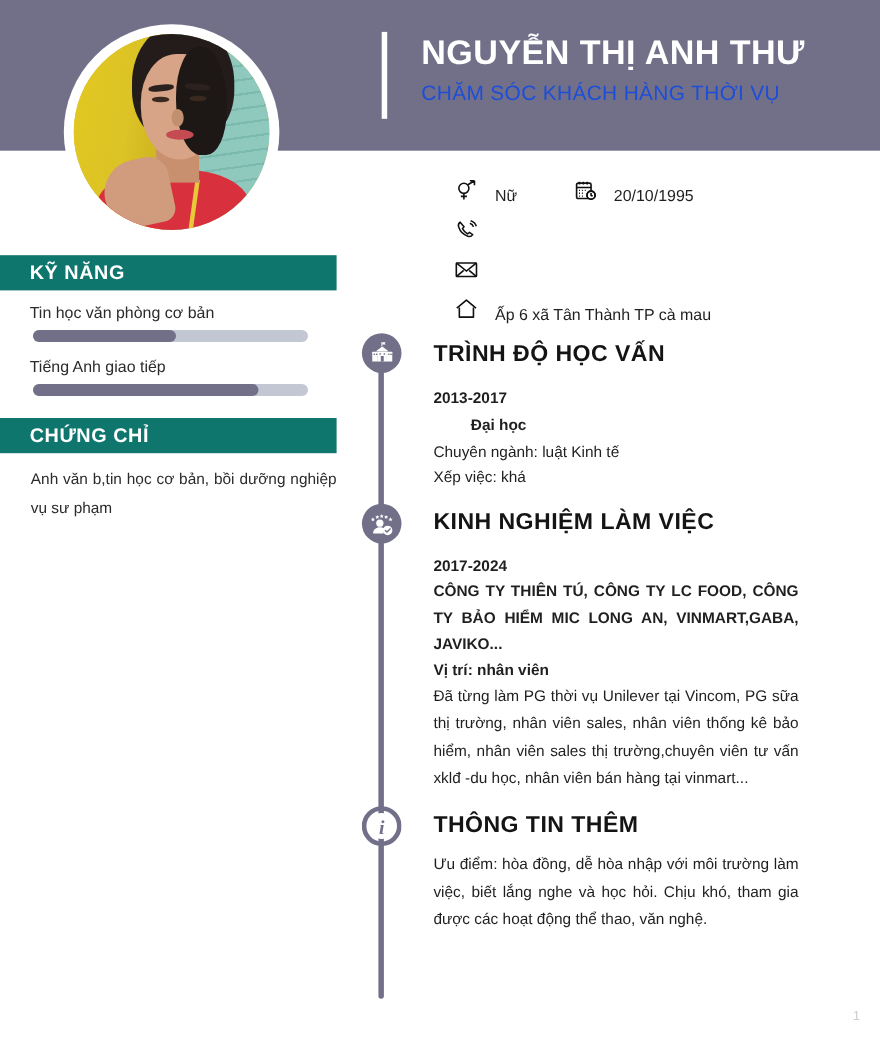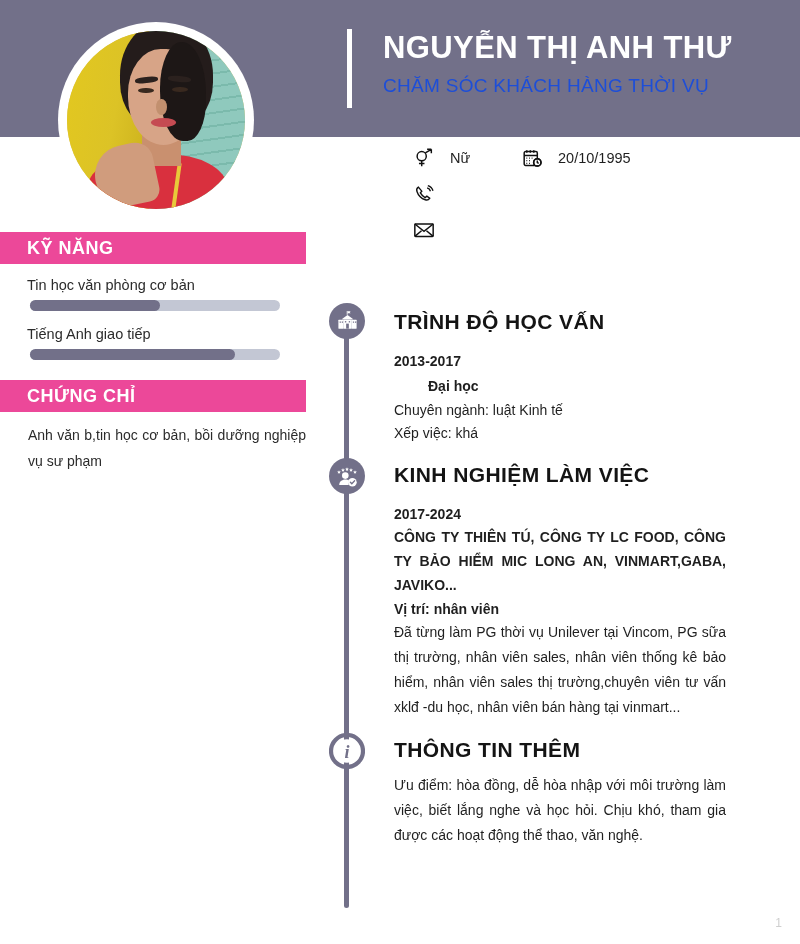--- a/index.html
+++ b/index.html
@@ -69,21 +69,21 @@
   .ph-shirt { position:absolute; left:12%; top:69%; width:78%; height:42%;
               background:#d9303e; border-radius:44% 44% 0 0; }
   .ph-stripe { position:absolute; left:60%; top:74%; width:4px; height:30%;
                background:#e8c93a; transform:rotate(8deg); }
   .ph-arm { position:absolute; left:16%; top:64%; width:34%; height:34%;
             background:#d09c7d; border-radius:50% 30% 20% 50%; transform:rotate(-12deg); }
 
   
   .side-head {
     position: absolute; left: 0; width: 306px; height: 32px;
-    background: #ec4899; color: #ffffff;
+    background: #0f766e; color: #ffffff;
     font-size: 18px; font-weight: bold; letter-spacing: 0.5px;
     display: flex; align-items: center; padding-left: 27px;
   }
   #sh-skills { top: 232px; }
   #sh-certs  { top: 380px; }
 
   .skill-label {
     position: absolute; left: 27px; font-size: 14.5px; color: #2b2b2b;
   }
   .skill-track {
@@ -93,21 +93,21 @@
   .skill-fill { height: 100%; border-radius: 6px; background: #727089; }
   #sk0-label { top: 277px; } #sk0-track { top: 300px; }
   #sk1-label { top: 326px; } #sk1-track { top: 349px; }
 
   .certs-text {
     position: absolute; left: 28px; top: 422px; width: 278px;
     font-size: 14px; color: #2b2b2b; line-height: 26px; text-align: justify;
   }
 
   
-  .contact-row { position: absolute; display: flex; align-items: center; }
+  .contact-row { position: absolute; display: flex; align-items: flex-end; margin-top: 15px; }
   .c-icon { width: 28px; height: 28px; display:flex; align-items:center; justify-content:center; color:#1b1b1b; }
   .c-text { font-size: 14.5px; color: #1f1f1f; margin-left: 12px; white-space: nowrap; }
   #crow-gender { left: 410px; top: 144px; }
   #crow-dob    { left: 518px; top: 144px; }
   #crow-phone  { left: 410px; top: 180px; }
   #crow-email  { left: 410px; top: 216px; }
   #crow-addr   { left: 410px; top: 252px; }
 
   
   .tl-line {
@@ -221,20 +221,29 @@
   <div class="contact-row" id="crow-email">
     <span class="c-icon">
       <svg width="22" height="22" viewBox="0 0 24 24" fill="none" stroke="#111" stroke-width="1.6">
         <rect x="2" y="5.5" width="20" height="13.5" rx="0.8"></rect>
         <path d="M2 5.5l10 8 10-8M2 19l7.3-6.2M22 19l-7.3-6.2"></path>
       </svg>
     </span>
     <span class="c-text"></span>
   </div>
 
+  <div class="contact-row" id="crow-addr">
+    <span class="c-icon">
+      <svg width="22" height="22" viewBox="0 0 24 24" fill="none" stroke="#111" stroke-width="1.6" stroke-linejoin="round">
+        <path d="M2.5 11L12 3l9.5 8"></path>
+          <path d="M5 10.5V20h14v-9.5"></path>
+      </svg>
+    </span>
+    <span class="c-text">Ấp 6 xã Tân Thành TP cà mau</span>
+  </div>
 
   <div class="side-head" id="sh-skills">KỸ NĂNG</div>
   <div class="skill-label" id="sk0-label">Tin học văn phòng cơ bản</div>
   <div class="skill-track" id="sk0-track">
       <div class="skill-fill" id="sk0-fill" style="width: 52%;"></div>
     </div>
   <div class="skill-label" id="sk1-label">Tiếng Anh giao tiếp</div>
   <div class="skill-track" id="sk1-track">
       <div class="skill-fill" id="sk1-fill" style="width: 82%;"></div>
     </div>

